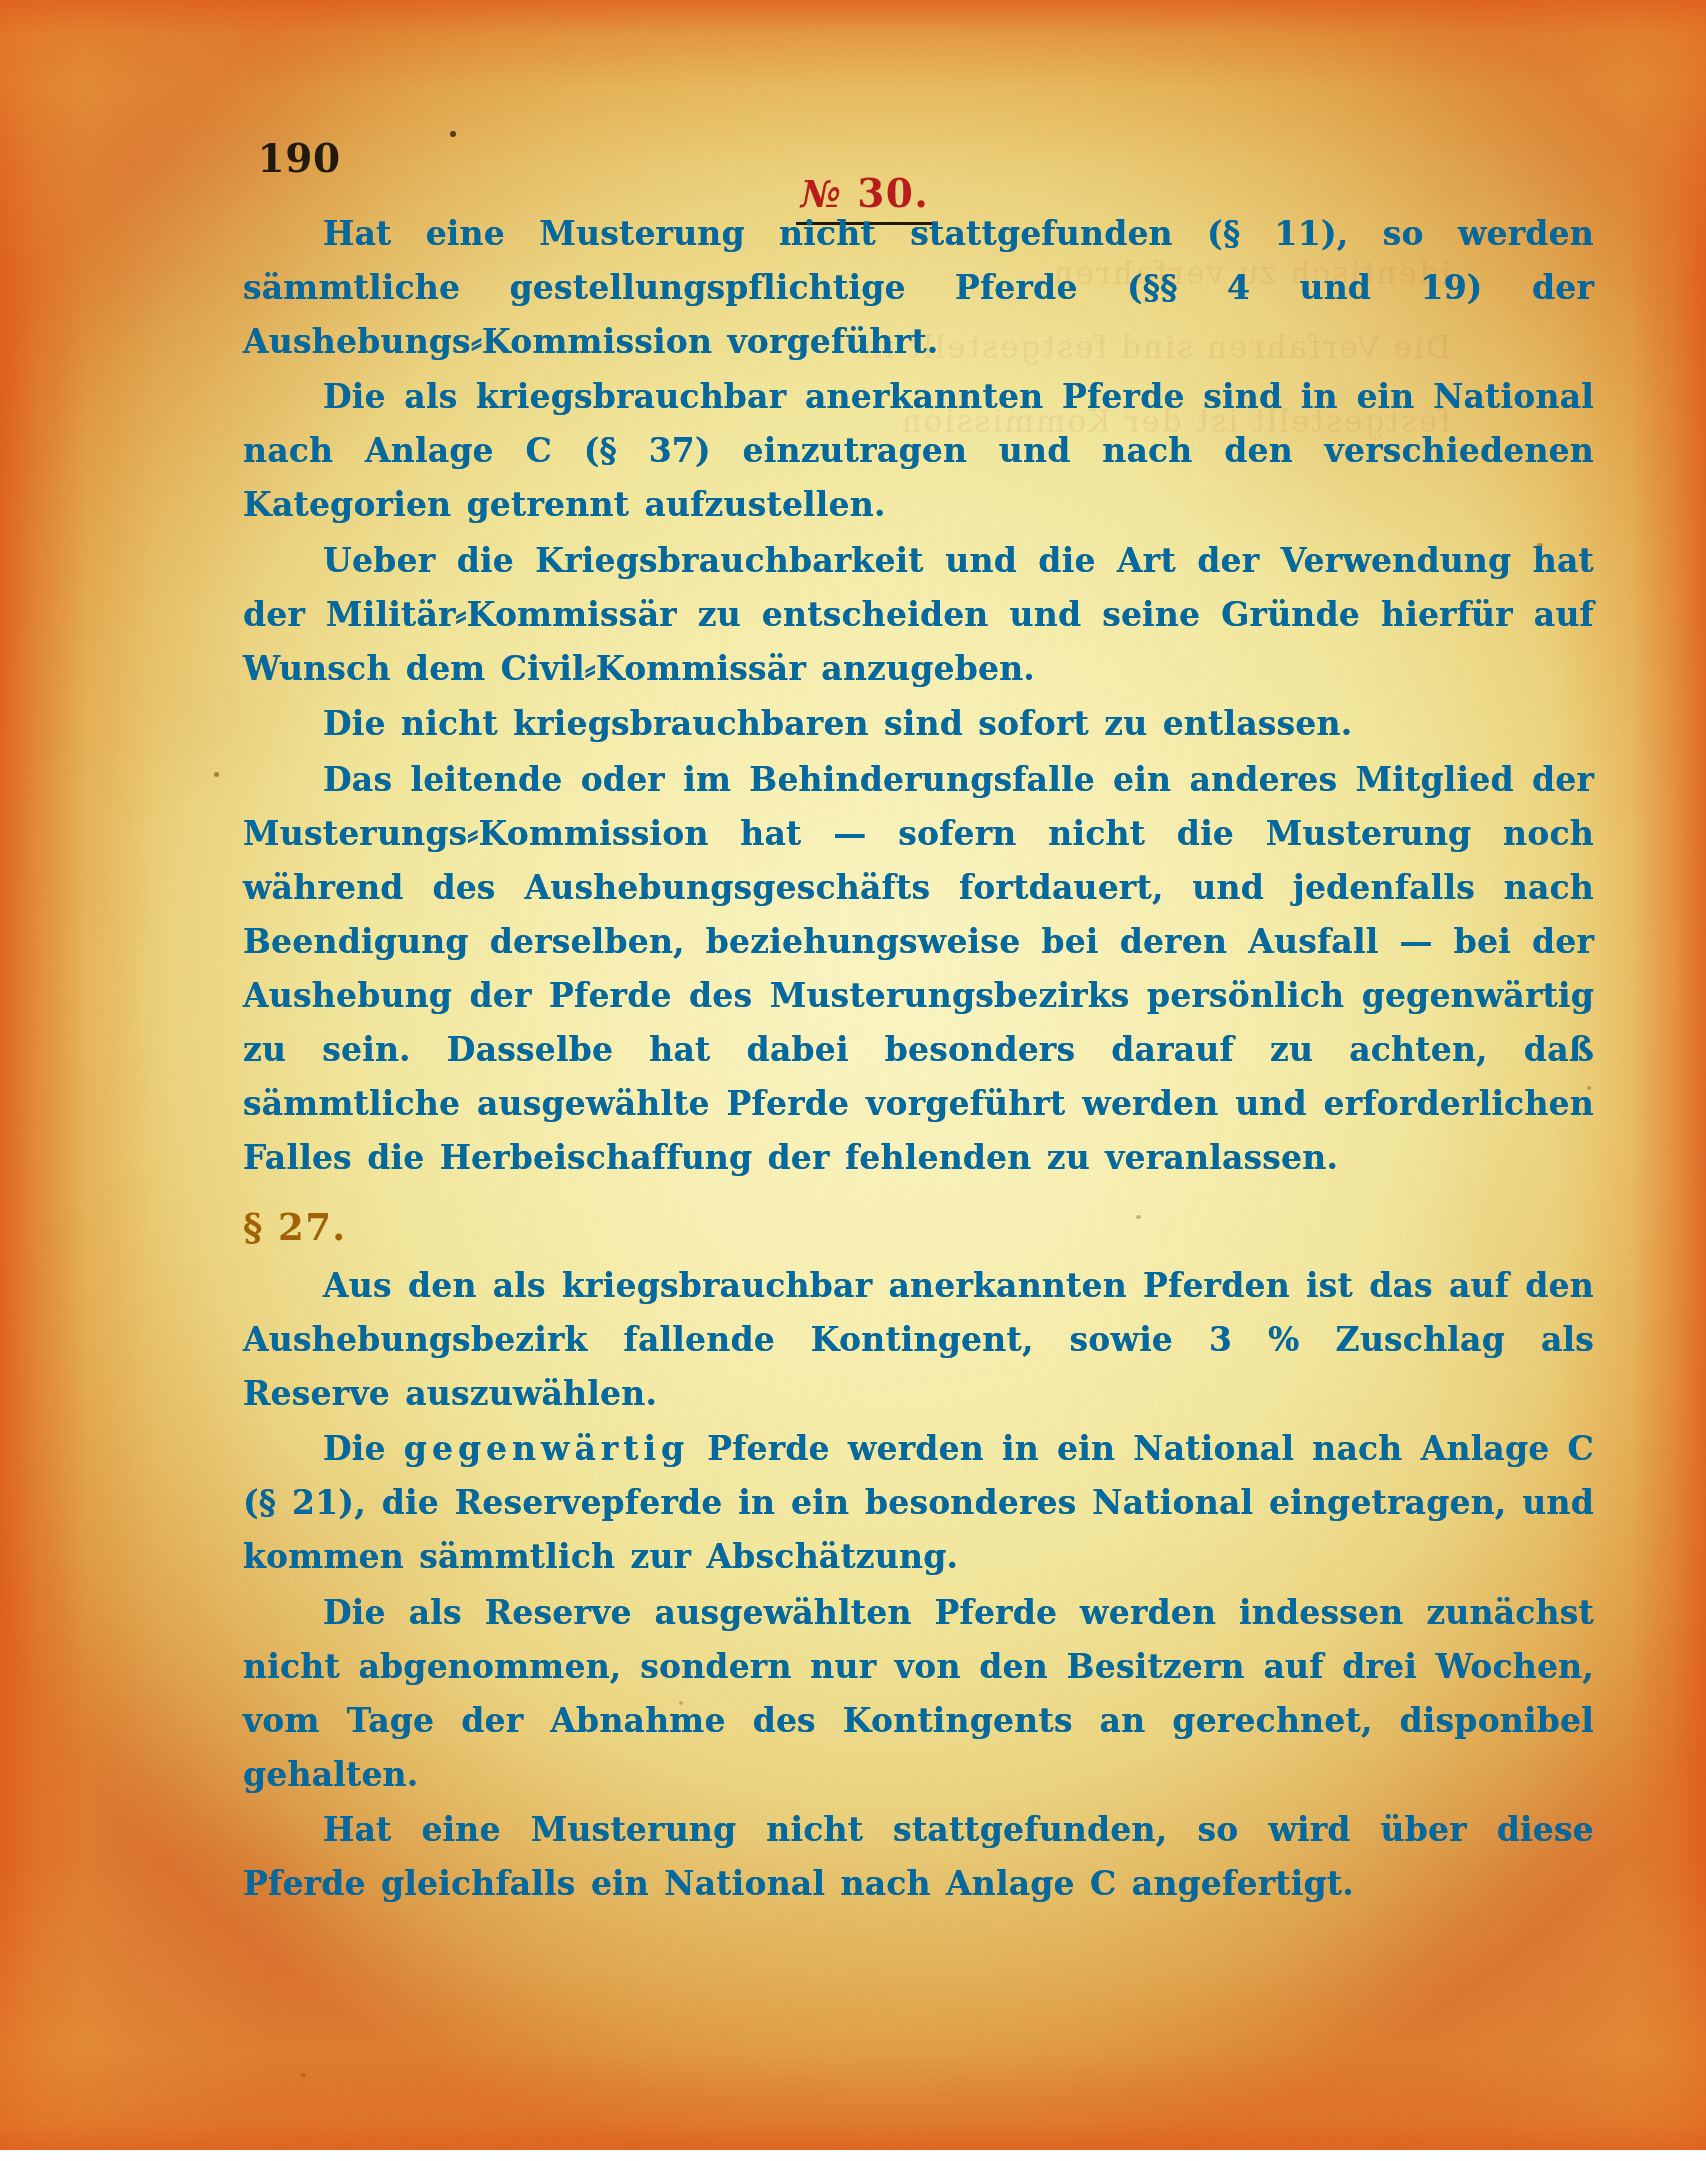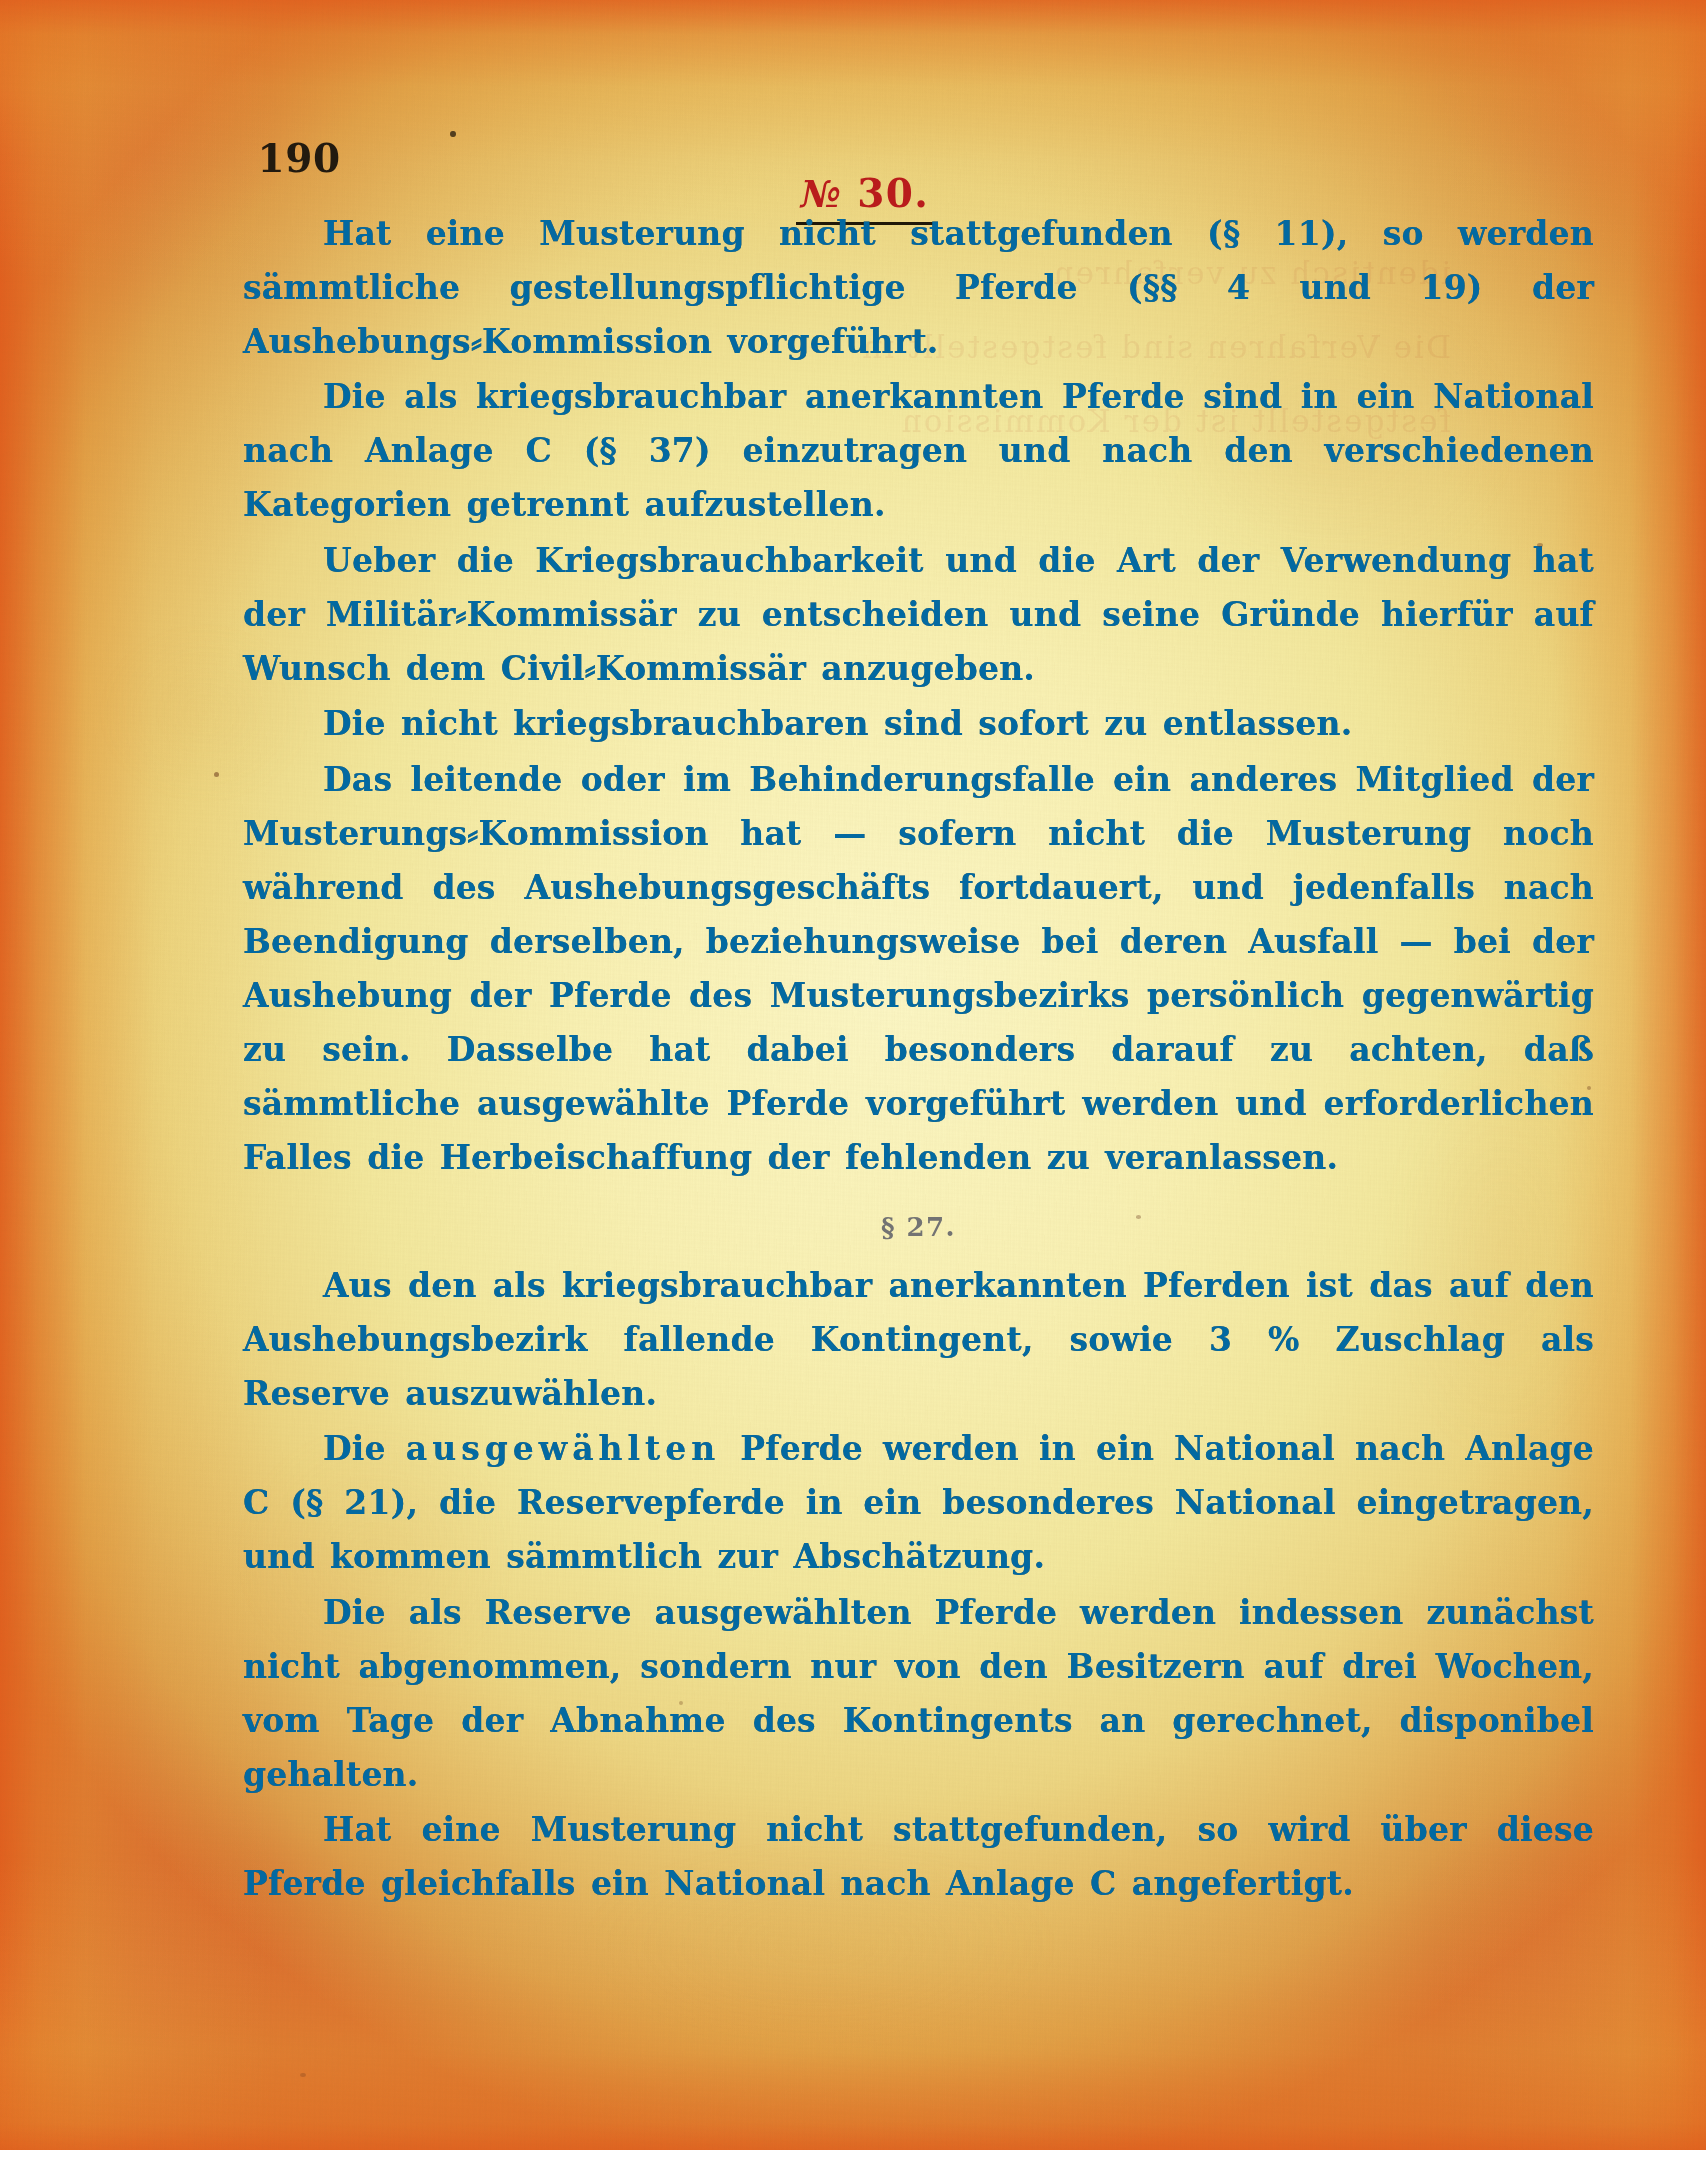--- a/index.html
+++ b/index.html
@@ -192,26 +192,26 @@
     font-weight: 600;
     letter-spacing: 0.2px;
     word-spacing: 3.6px;
     
     text-shadow: 0 0 0.4px rgba(40,25,10,0.55);
   }
   p.para:last-child { margin-bottom: 0; }
 
   h2.sectheading {
     margin: 21.4px 0 10px 0;
-    text-align: center;
+    text-align: left;
     font-family: "DejaVu Serif", "Liberation Serif", serif;
     font-weight: bold;
-    font-size: 26px;
+    font-size: 37px;
     line-height: 43px;
-    color: #737373;
+    color: #a16207;
     letter-spacing: 1.4px;
   }
 
   .spaced {
     letter-spacing: 5px;
   }
 
   
   .speck { position: absolute; border-radius: 50%; background: #6b3a1c; }
 </style>
@@ -248,21 +248,21 @@
       <p class="para">Hat eine Musterung nicht stattgefunden (§ 11), so werden sämmtliche gestellungspflichtige Pferde (§§ 4 und 19) der Aushebungs⸗Kommission vorgeführt.</p>
       <p class="para">Die als kriegsbrauchbar anerkannten Pferde sind in ein National nach Anlage C (§ 37) einzutragen und nach den verschiedenen Kategorien getrennt aufzustellen.</p>
       <p class="para">Ueber die Kriegsbrauchbarkeit und die Art der Verwendung hat der Militär⸗Kommissär zu entscheiden und seine Gründe hierfür auf Wunsch dem Civil⸗Kommissär anzugeben.</p>
       <p class="para">Die nicht kriegsbrauchbaren sind sofort zu entlassen.</p>
       <p class="para">Das leitende oder im Behinderungsfalle ein anderes Mitglied der Musterungs⸗Kommission hat — sofern nicht die Musterung noch während des Aushebungsgeschäfts fortdauert, und jedenfalls nach Beendigung derselben, beziehungsweise bei deren Ausfall — bei der Aushebung der Pferde des Musterungsbezirks persönlich gegenwärtig zu sein. Dasselbe hat dabei besonders darauf zu achten, daß sämmtliche ausgewählte Pferde vorgeführt werden und erforderlichen Falles die Herbeischaffung der fehlenden zu veranlassen.</p>
 
       <h2 class="sectheading">§ 27.</h2>
 
       <p class="para">Aus den als kriegsbrauchbar anerkannten Pferden ist das auf den Aushebungsbezirk fallende Kontingent, sowie 3 % Zuschlag als Reserve auszuwählen.</p>
       <p class="para">
-        <span>Die </span><span class="spaced">ausgewählten</span><span> Pferde werden in ein National nach Anlage C (§ 21), die Reservepferde in ein besonderes National eingetragen, und kommen sämmtlich zur Abschätzung.</span>
+        <span>Die </span><span class="spaced">gegenwärtig</span><span> Pferde werden in ein National nach Anlage C (§ 21), die Reservepferde in ein besonderes National eingetragen, und kommen sämmtlich zur Abschätzung.</span>
       </p>
       <p class="para">Die als Reserve ausgewählten Pferde werden indessen zunächst nicht abgenommen, sondern nur von den Besitzern auf drei Wochen, vom Tage der Abnahme des Kontingents an gerechnet, disponibel gehalten.</p>
       <p class="para">Hat eine Musterung nicht stattgefunden, so wird über diese Pferde gleichfalls ein National nach Anlage C angefertigt.</p>
 
     </div>
 
     <div class="speck" style="left:214px;  top:772px; width:5px;  height:5px;  opacity:.55;"></div>
     <div class="speck" style="left:1537px; top:543px;  width:6.4px;  height:4.3px;  opacity:.40;"></div>
     <div class="speck" style="left:1587px; top:1086px; width:4.3px;  height:4.3px;  opacity:.38;"></div>
     <div class="speck" style="left:1136px; top:1215px; width:5px;  height:3.6px;  opacity:.35;"></div>

